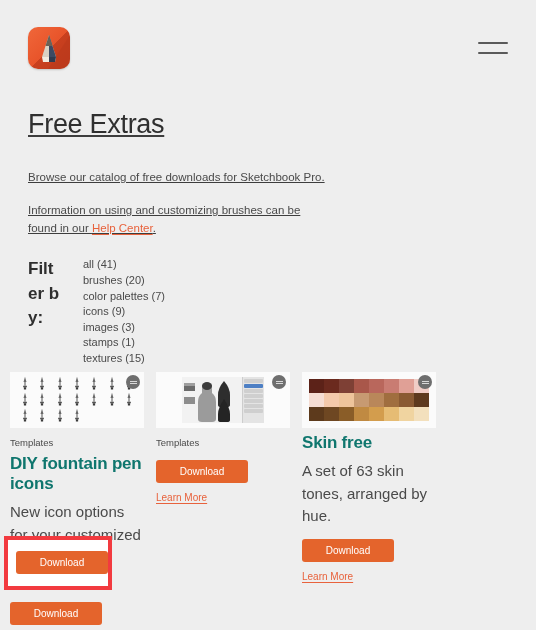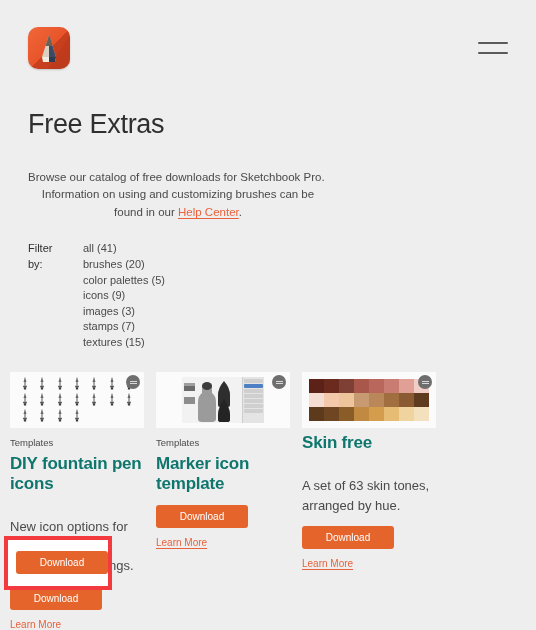--- a/index.html
+++ b/index.html
@@ -48,54 +48,55 @@
   }
   .menu-toggle span {
     display: block;
     height: 2px;
     width: 100%;
     background: #5a5a5a;
     border-radius: 1px;
   }
 
   
-  .intro { padding: 14px 28px 0; }
+  .intro { padding: 14px 28px 0; text-decoration: underline; }
 
   .page-title {
     font-size: 27px;
     font-weight: 400;
     color: #2f2f2f;
     letter-spacing: -.3px;
     margin-bottom: 29px;
   }
 
   .intro-text {
     font-size: 11.5px;
     line-height: 1.52;
     color: #4a4a4a;
+    margin-bottom: 16px;
     max-width: 300px;
   }
-  .intro-text:last-child { margin-bottom: 0; text-align: center; }
+  .intro-text:last-child { margin-bottom: 0; }
 
   .inline-link {
     color: #e8623c;
     text-decoration: underline;
     text-underline-offset: 2px;
   }
 
   
   .filter-area {
     padding: 20px 28px 0;
     display: flex;
     align-items: flex-start;
   }
 
   .filter-label {
-    font-size: 11px;
-    font-weight: normal;
+    font-size: 17px;
+    font-weight: bold;
     color: #2f2f2f;
     width: 33px;
     flex: 0 0 33px;
     line-height: 1.42;
     word-break: break-all;
   }
 
   .filter-list {
     list-style: none;
     margin-left: 22px;
@@ -198,24 +199,24 @@
     font-size: 17px;
     font-weight: 700;
     color: #0f766e;
     line-height: 1.18;
     margin-top: 5px;
     letter-spacing: -.2px;
     cursor: pointer;
   }
 
   .card-desc {
-    font-size: 13px;
+    font-size: 15px;
     line-height: 1.5;
     color: #4a4a4a;
-    margin-top: 23px;
+    margin-top: 7px;
   }
 
   .download-btn {
     display: block;
     width: 92px;
     height: 23px;
     margin-top: 11px;
     background: #e4642c;
     color: #ffffff;
     border: none;
@@ -295,24 +296,24 @@
   <p class="intro-text">
     <span>Information on using and customizing brushes can be found in our </span><a class="inline-link" href="#">Help Center</a><span>.</span>
   </p>
 </section>
 
 <section class="filter-area">
   <div class="filter-label">Filter by:</div>
   <ul class="filter-list">
     <li>all (41)</li>
     <li>brushes (20)</li>
-    <li>color palettes (5)</li>
+    <li>color palettes (7)</li>
     <li>icons (9)</li>
     <li>images (3)</li>
-    <li>stamps (7)</li>
+    <li>stamps (1)</li>
     <li>textures (15)</li>
   </ul>
 </section>
 
 <section class="card-grid">
 
   <article class="card card-1">
     <div class="thumb">
       <div class="nib-grid" id="nib-grid">
           <span><svg viewBox="0 0 10 20" width="8" height="15" aria-hidden="true">
@@ -459,21 +460,20 @@
             <div class="panel-row"></div>
             <div class="panel-row"></div>
           </div>
         </div>
       </div>
       <div class="thumb-badge">
           <i></i>
         </div>
     </div>
     <div class="card-category">Templates</div>
-    <h2 class="card-title">Marker icon template</h2>
     <button class="download-btn">Download</button>
     <a class="learn-more" href="#">Learn More</a>
   </article>
 
   <article class="card card-3">
     <div class="thumb">
       <div class="palette-wrap">
         <div class="palette-grid" id="palette-grid">
             <div style="background: rgb(92, 34, 24);"></div>
             <div style="background: rgb(107, 42, 30);"></div>

